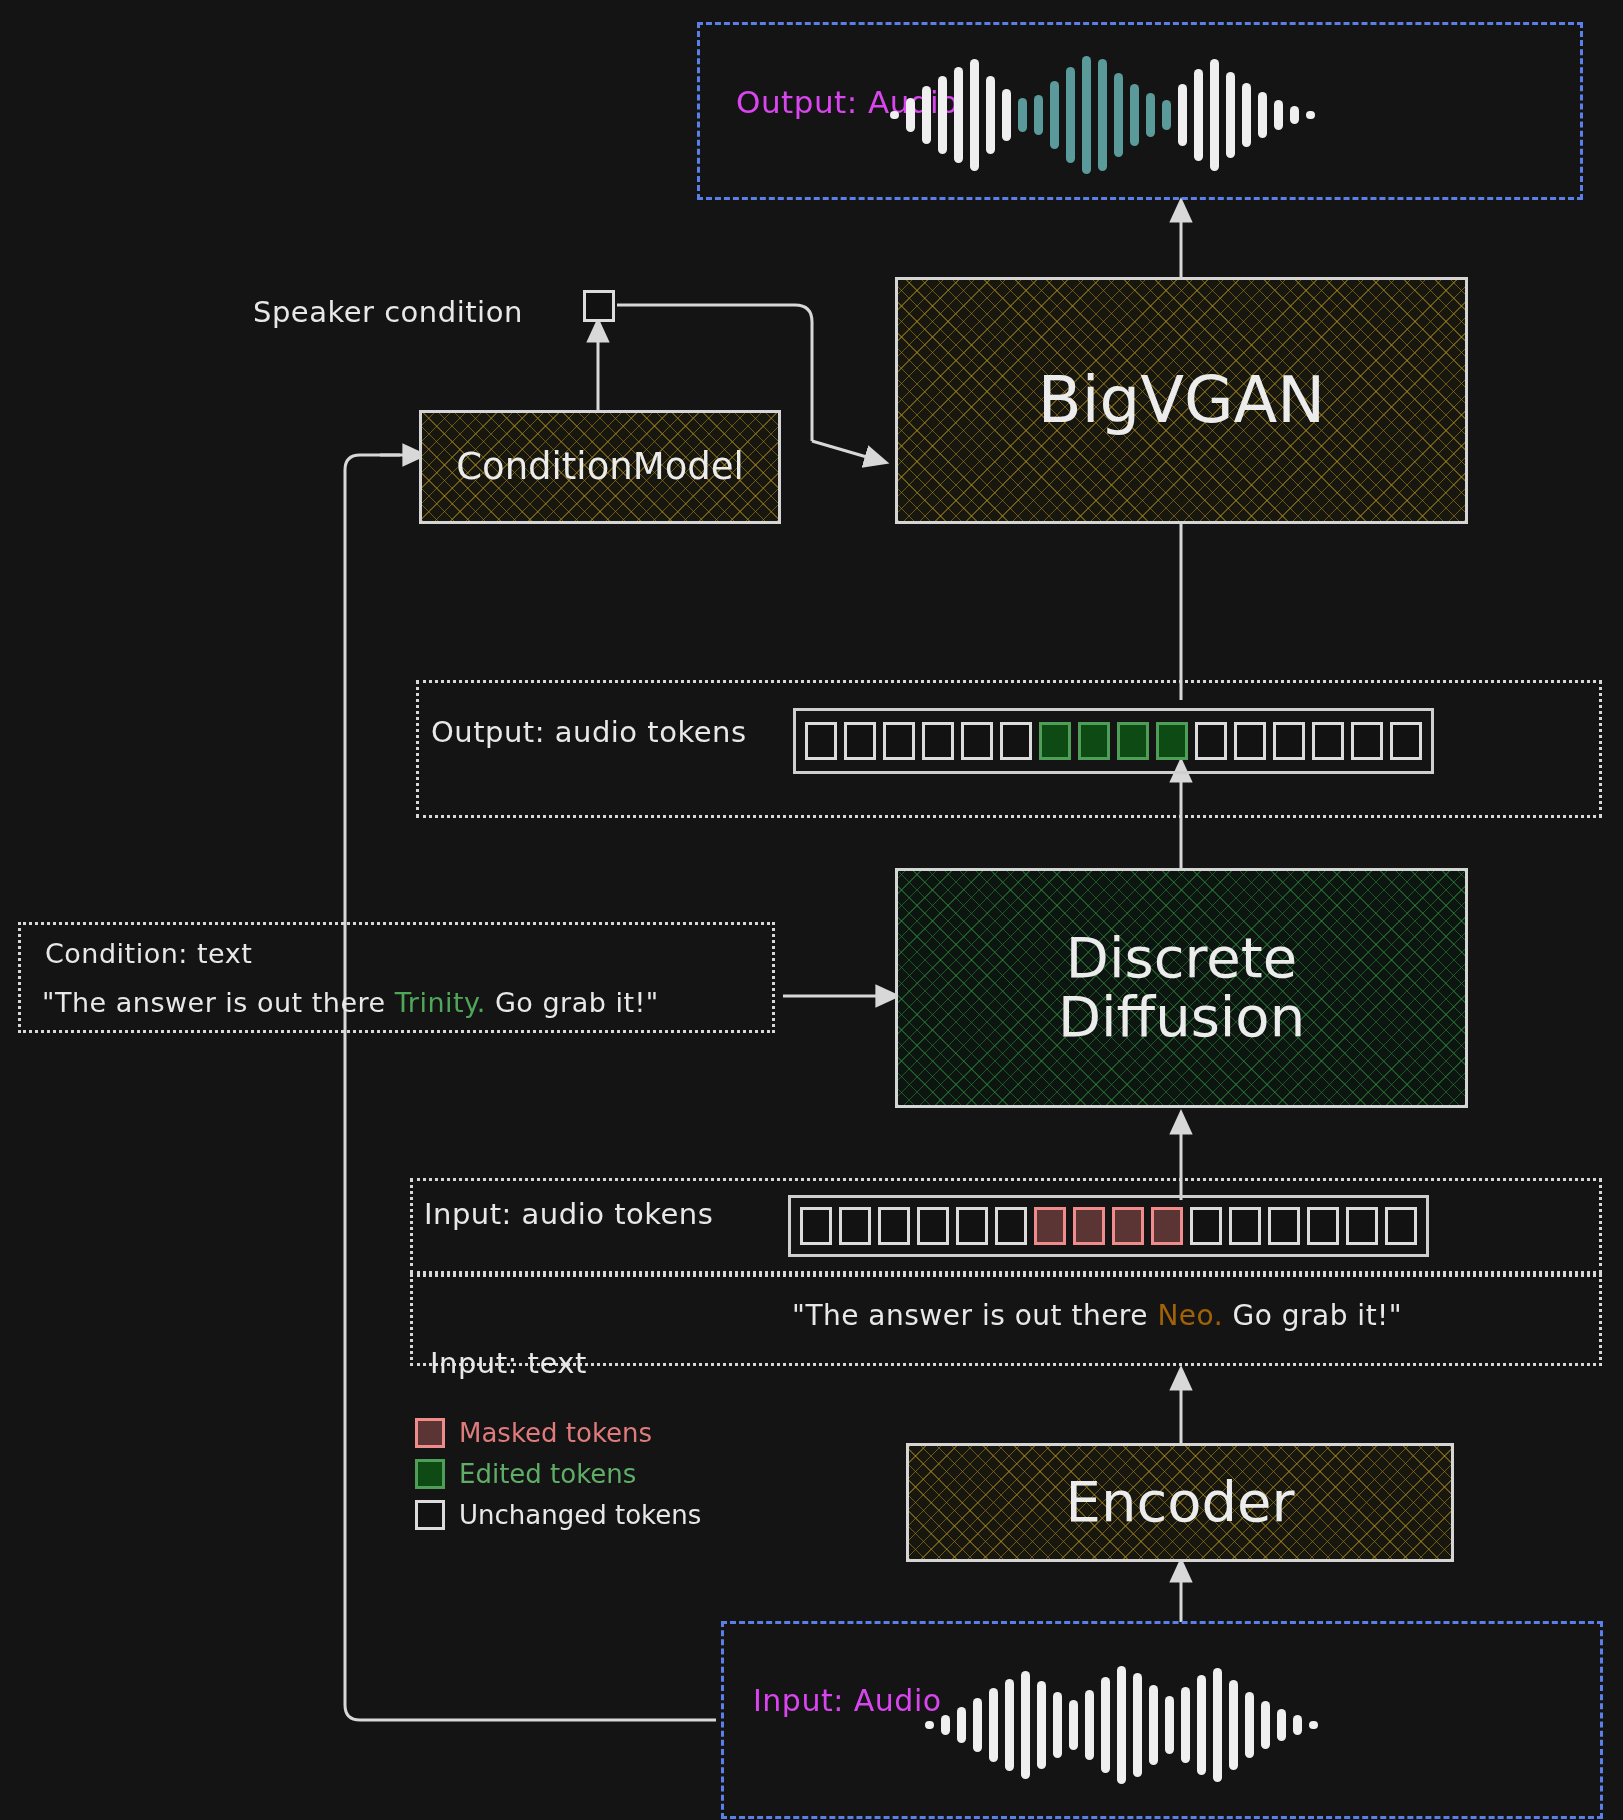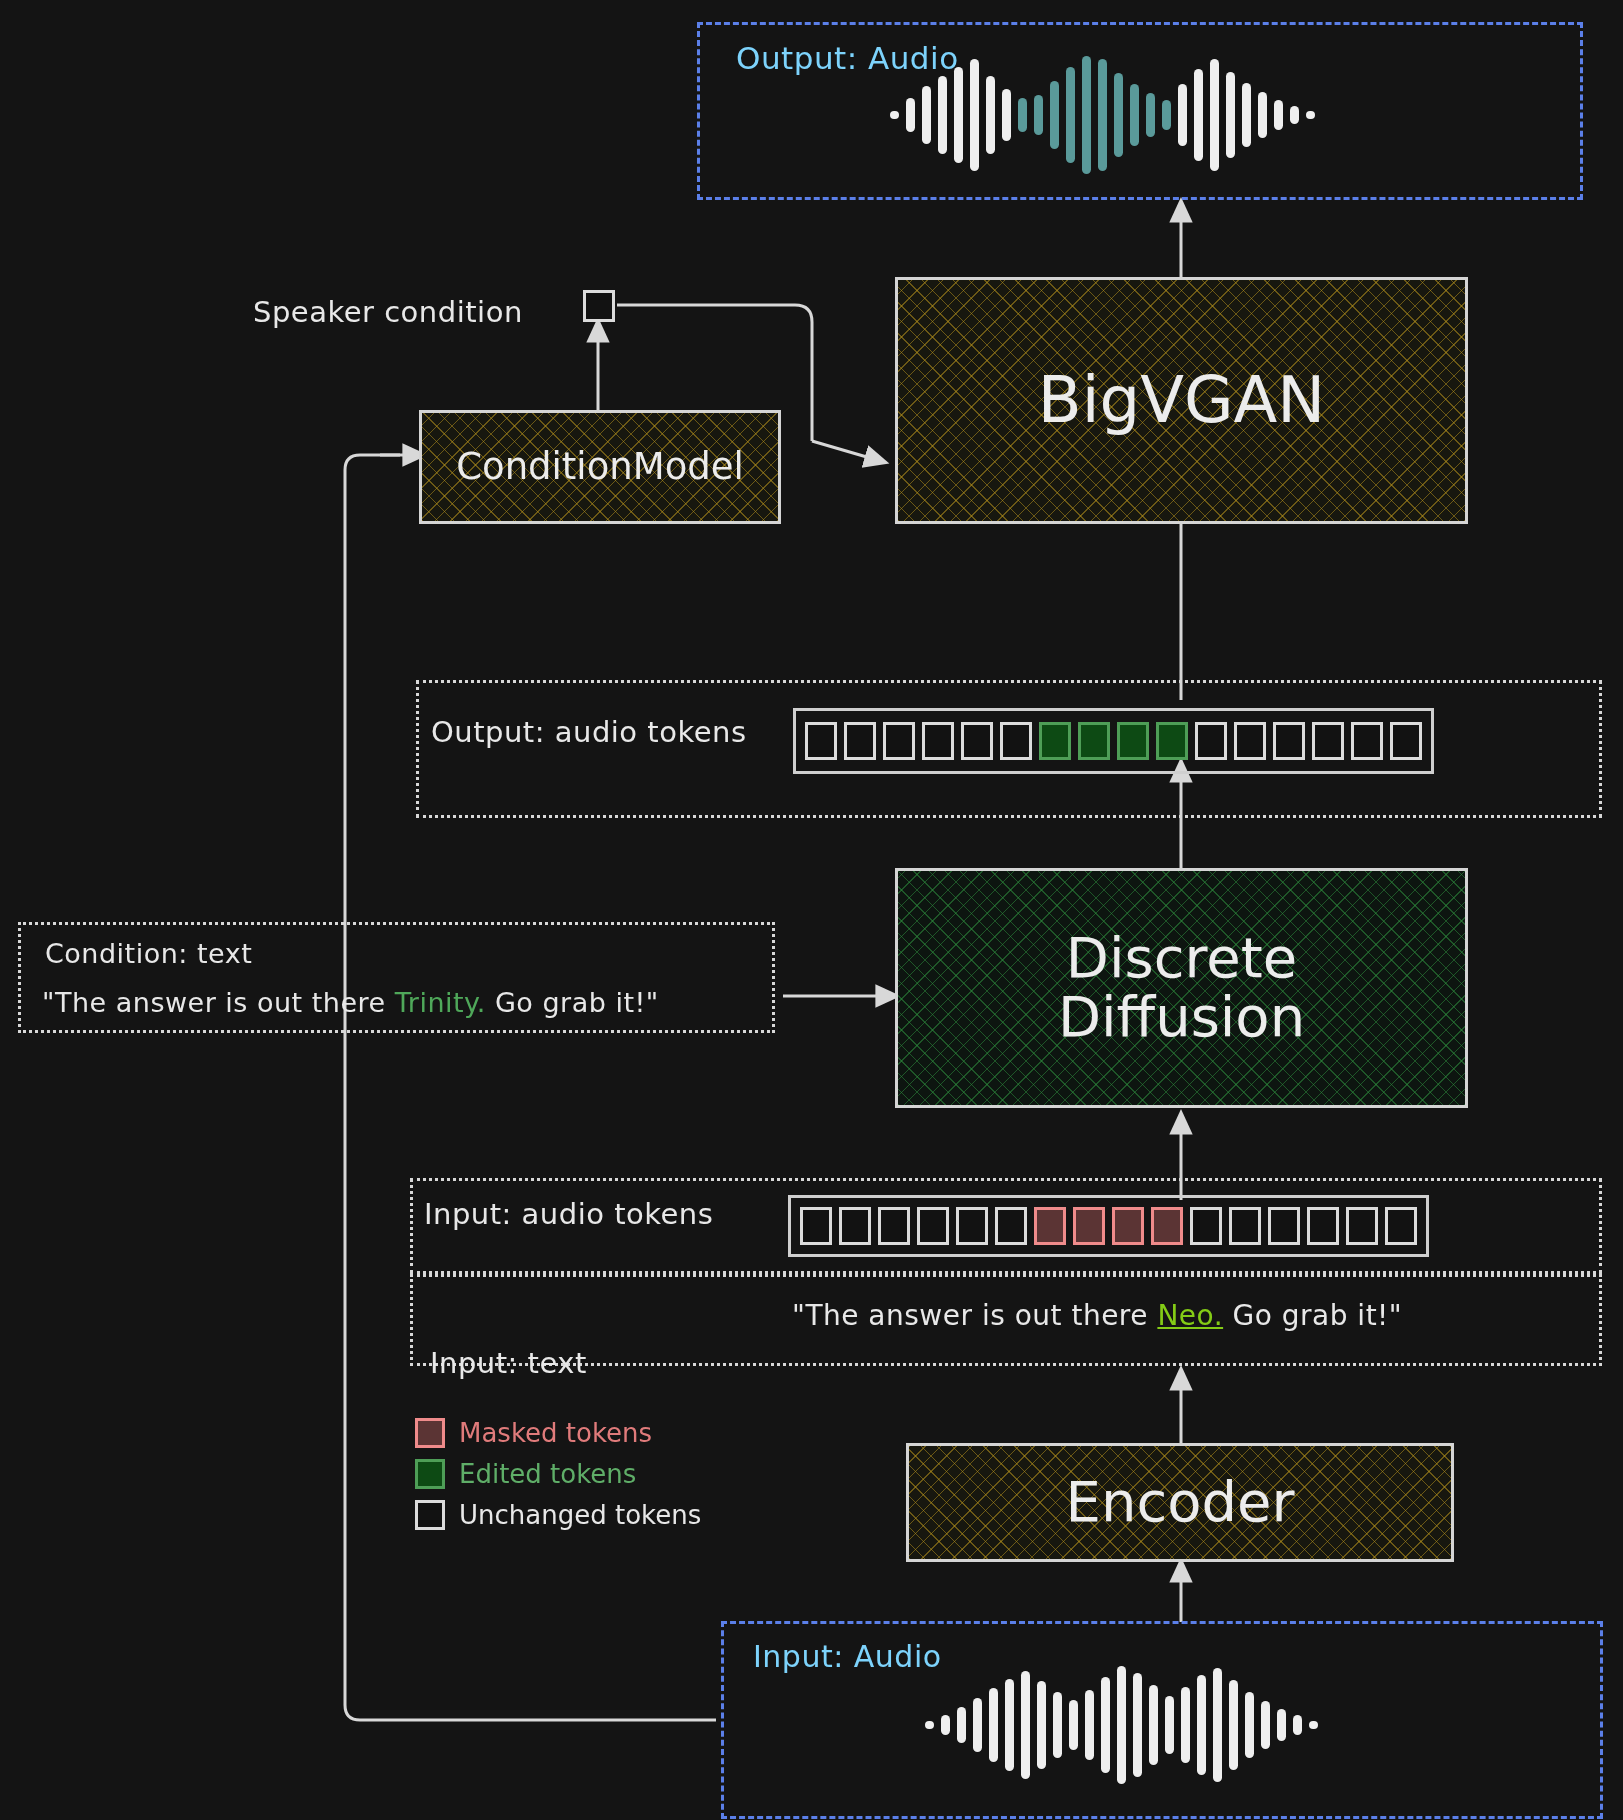--- a/index.html
+++ b/index.html
@@ -16,23 +16,23 @@
     overflow: hidden;
   }
 
   
   .txt {
     position: absolute;
     color: #e8e8e8;
     white-space: nowrap;
     letter-spacing: .5px;
   }
-  .blue { color: #7dd3fc; }
+  .blue { color: #d946ef; margin-top: 44px; }
   .green-word { color: #4fa85a; }
-  .red-word { color: #84cc16; text-decoration: underline; }
+  .red-word { color: #a16207; }
 
   
   .blue-dash {
     position: absolute;
     border: 3px dashed #5b7fe8;
     box-sizing: border-box;
   }
   .dotted-box {
     position: absolute;
     border: 3px dotted #d8d8d8;

